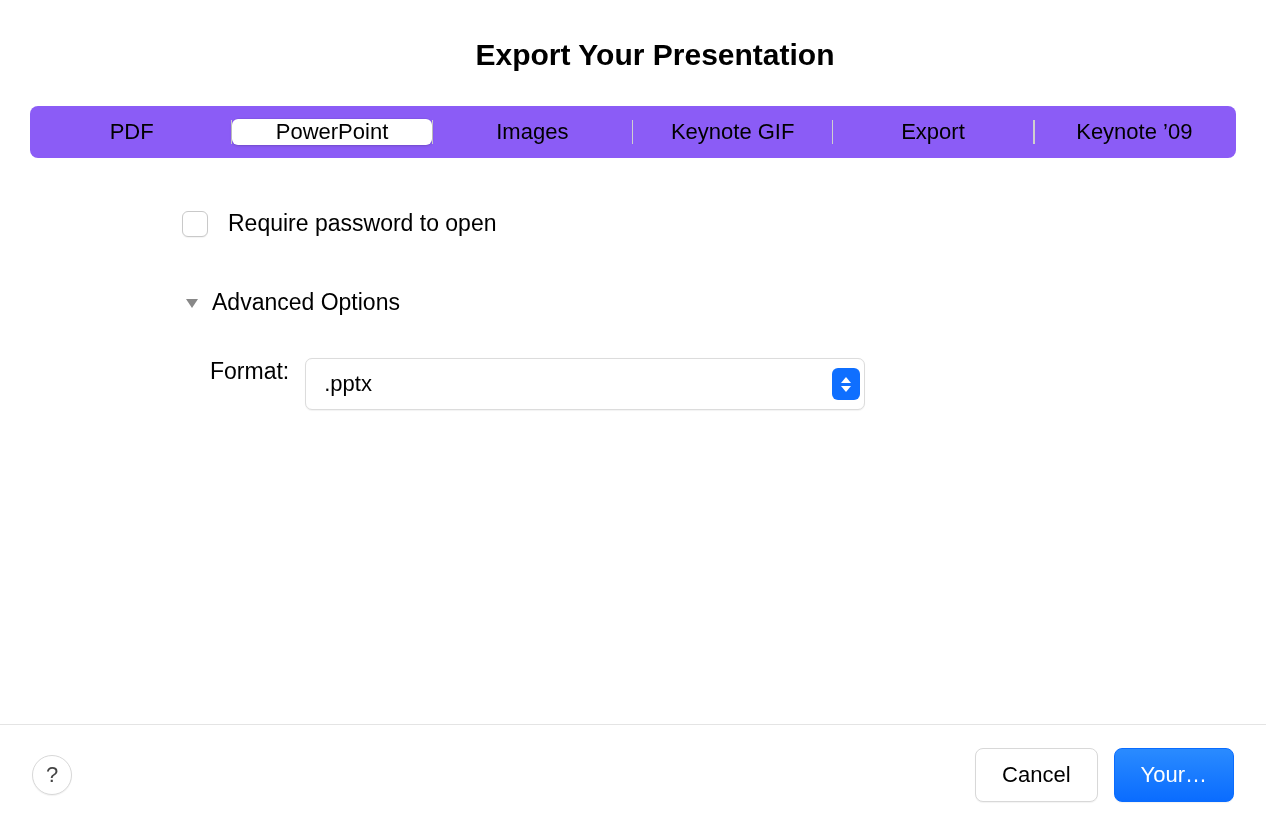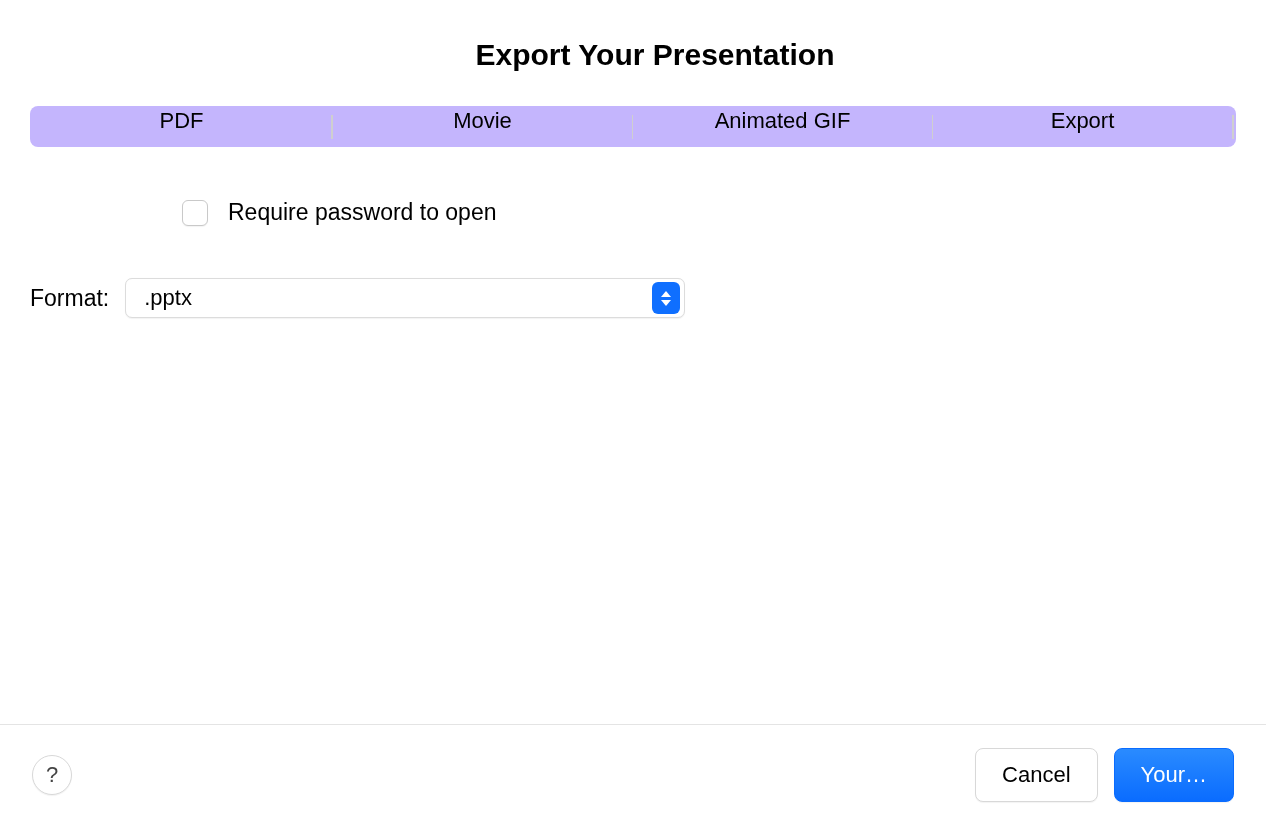--- a/index.html
+++ b/index.html
@@ -22,25 +22,25 @@
       font-size: 30px;
       font-weight: 700;
       text-align: center;
       color: #000;
       margin-top: 38px;
       margin-bottom: 34px;
       margin-left: 44px;
     }
     .tabs-container {
       margin: 0 30px;
-      background: #c4b5fd;
+      background: #8b5cf6;
       border-radius: 8px;
       display: flex;
-      align-items: flex-start;
-      height: 41px;
+      align-items: center;
+      height: 52px;
       padding: 2px;
     }
     .tab-item {
       flex: 1;
       display: flex;
       align-items: center;
       justify-content: center;
       font-size: 22px;
       color: #000;
       border-radius: 6px;
@@ -98,30 +98,31 @@
       border-top: 9px solid #888;
       margin-right: 14px;
       transform: translateY(1px);
     }
     .disclosure-label {
       font-size: 23px;
       color: #000;
     }
     .format-row {
       display: flex;
-      align-items: center;
+      align-items: flex-start;
+      margin-left: 180px;
     }
     .format-label {
       font-size: 23px;
       color: #000;
       margin-right: 16px;
     }
     .format-select {
       width: 560px;
-      height: 40px;
+      height: 52px;
       border: 1px solid #dcdcdc;
       border-radius: 7px;
       background: #ffffff;
       display: flex;
       align-items: center;
       justify-content: space-between;
       padding: 0 4px 0 18px;
       cursor: pointer;
       box-shadow: 0 0.5px 1px rgba(0,0,0,0.05);
     }
@@ -201,37 +202,43 @@
     }
   </style>
 </head>
 <body>
 
 <div class="dialog-title">Export Your Presentation</div>
 
 <div class="tabs-container">
   <div class="tab-item">PDF</div>
   <div class="tab-separator"></div>
-  <div class="tab-separator"></div>
-  <div class="tab-item">Movie</div>
-  <div class="tab-separator"></div>
-  <div class="tab-item">Animated GIF</div>
+  <div class="tab-item active">PowerPoint</div>
+  <div class="tab-separator"></div>
+  <div class="tab-item">Images</div>
+  <div class="tab-separator"></div>
+  <div class="tab-item">Keynote GIF</div>
   <div class="tab-separator"></div>
   <div class="tab-item">Export</div>
   <div class="tab-separator"></div>
   <div class="tab-separator"></div>
+  <div class="tab-item">Keynote ’09</div>
 </div>
 
 <div class="content-area">
 
   <div class="checkbox-row">
     <div class="checkbox"></div>
     <div class="checkbox-label">Require password to open</div>
   </div>
 
+  <div class="disclosure-row">
+    <div class="disclosure-icon"></div>
+    <div class="disclosure-label">Advanced Options</div>
+  </div>
 
   <div class="format-row">
     <div class="format-label">Format:</div>
     <div class="format-select">
       <span class="format-value">.pptx</span>
       <span class="select-stepper">
         <span class="stepper-arrow-up"></span>
         <span class="stepper-arrow-down"></span>
       </span>
     </div>

